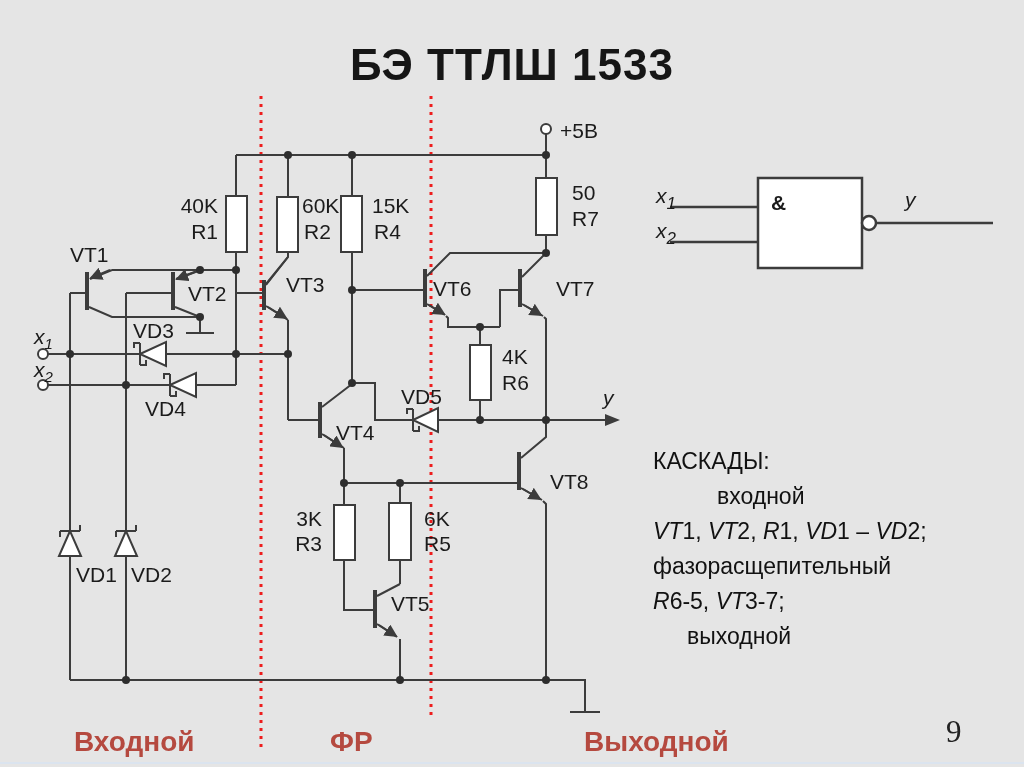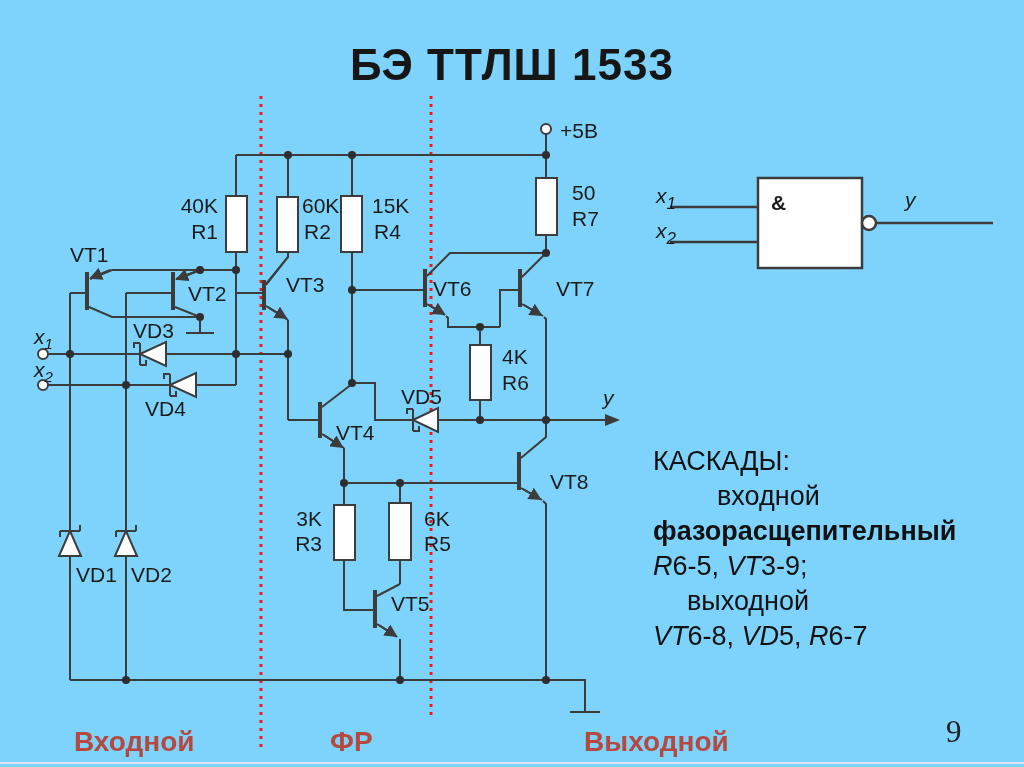--- a/index.html
+++ b/index.html
@@ -1,21 +1,21 @@
 <!DOCTYPE html>
 <html><head>
 <meta charset="utf-8">
 <style>
   html,body{margin:0;padding:0;background:#ffffff;}
-  #slide{position:relative;width:1024px;height:767px;background:#7dd3fc;overflow:hidden;
+  #slide{position:relative;width:1024px;height:767px;background:#e5e5e5;overflow:hidden;
          font-family:"Liberation Sans",sans-serif;}
   #title{position:absolute;left:0;right:0;top:40px;text-align:center;
          font-size:44px;font-weight:700;color:#161616;letter-spacing:1px;}
   svg{position:absolute;left:0;top:0;}
-  .caption{position:absolute;left:653px;top:444px;font-size:27px;line-height:35px;color:#111;}
+  .caption{position:absolute;left:653px;top:444px;font-size:23px;line-height:35px;color:#111;}
   .section-label{position:absolute;top:726px;font-size:28px;font-weight:700;color:#b5493f;}
   #sec-input{left:74px;}
   #sec-fr{left:330px;text-align:center;}
   #sec-output{left:584px;}
   #page-num{position:absolute;left:946px;top:714px;font-size:31px;color:#222;
             font-family:"Liberation Serif",serif;}
   #bottom-edge{position:absolute;left:0;right:0;top:762px;height:2px;background:#dbe4ef;}
   .clbl{font-family:"Liberation Sans",sans-serif;font-size:21px;fill:#1b1b1b;}
   .it{font-style:italic;}
 </style>
@@ -204,24 +204,24 @@
       <text class="clbl it" x="656" y="238" font-size="25">
         <tspan>x</tspan><tspan dy="6" font-size="17">2</tspan>
       </text>
       <text class="clbl it" x="905" y="207" font-size="26">y</text>
     </g>
   </svg>
 
   <div class="caption">
       <div style="padding-left: 0px;"><span>КАСКАДЫ:</span></div>
       <div style="padding-left: 64px;"><span>входной</span></div>
-      <div style="padding-left: 0px; font-weight: bold;"><span>фазорасщепительный</span></div>
-      <div style="padding-left: 0px;"><span class="it">R</span><span>6-5, </span><span class="it">VT</span><span>3-9;</span></div>
+      <div style="padding-left: 0px;"><span class="it">VT</span><span>1, </span><span class="it">VT</span><span>2, </span><span class="it">R</span><span>1, </span><span class="it">VD</span><span>1 – </span><span class="it">VD</span><span>2;</span></div>
+      <div style="padding-left: 0px;"><span>фазорасщепительный</span></div>
+      <div style="padding-left: 0px;"><span class="it">R</span><span>6-5, </span><span class="it">VT</span><span>3-7;</span></div>
       <div style="padding-left: 34px;"><span>выходной</span></div>
-      <div style="padding-left: 0px;"><span class="it">VT</span><span>6-8, </span><span class="it">VD</span><span>5, </span><span class="it">R</span><span>6-7</span></div>
     </div>
 
   <div class="section-label" id="sec-input">Входной</div>
   <div class="section-label" id="sec-fr">ФР</div>
   <div class="section-label" id="sec-output">Выходной</div>
 
   <div id="page-num">9</div>
   <div id="bottom-edge"></div>
 </div>
 

